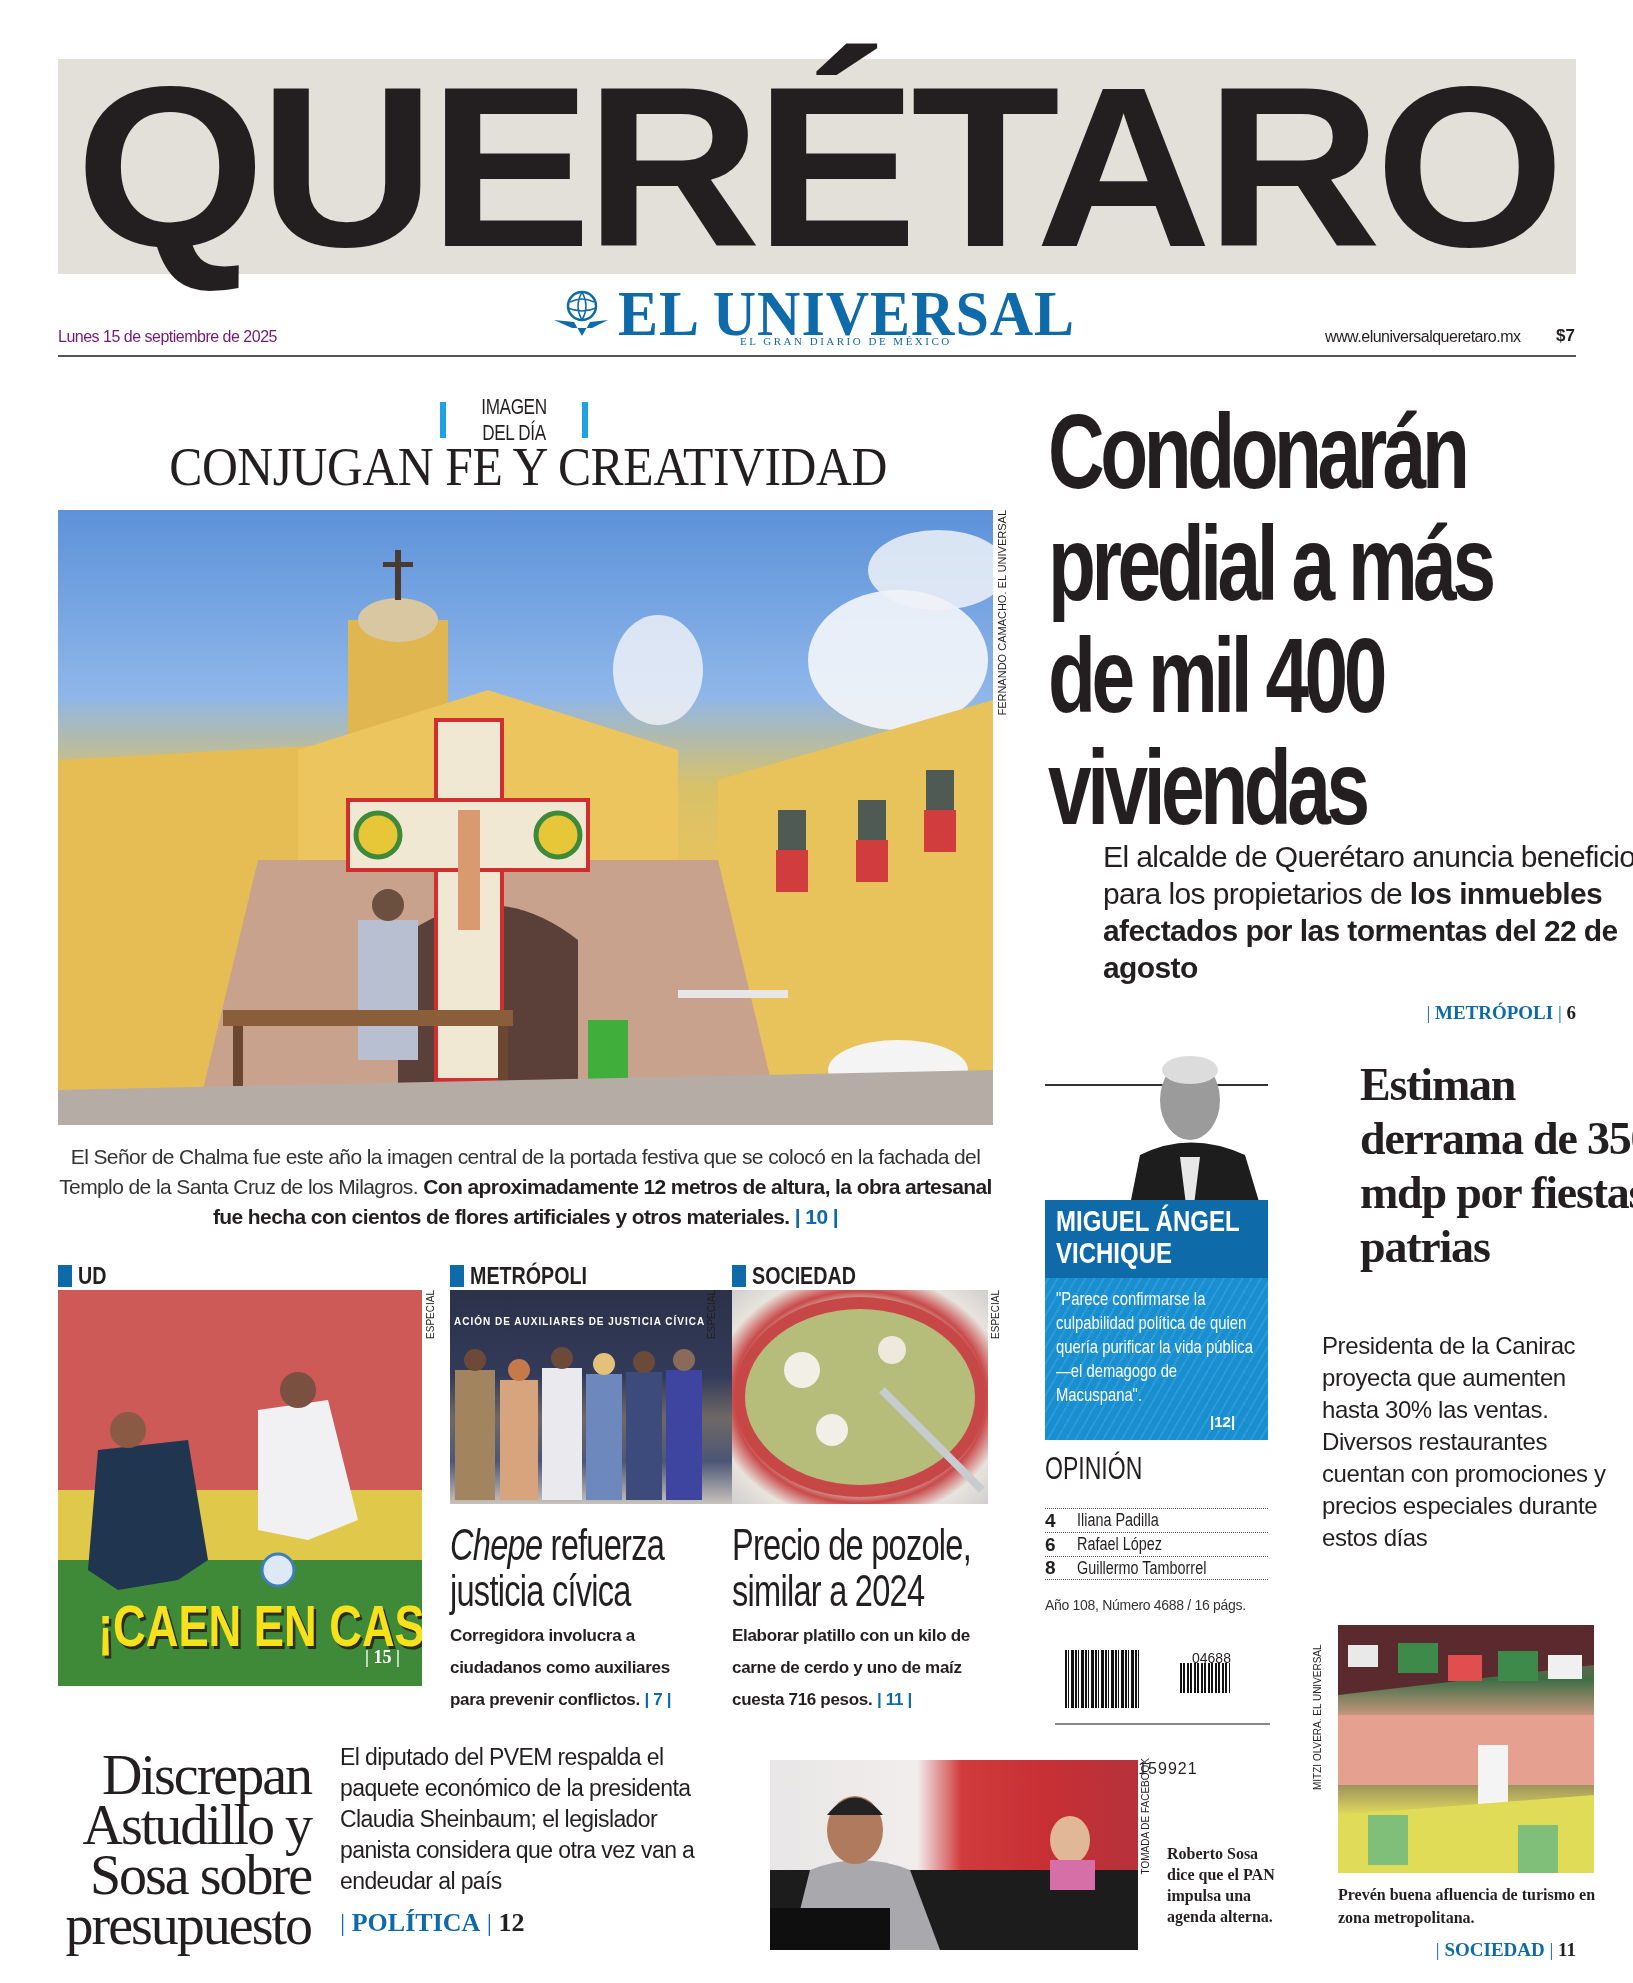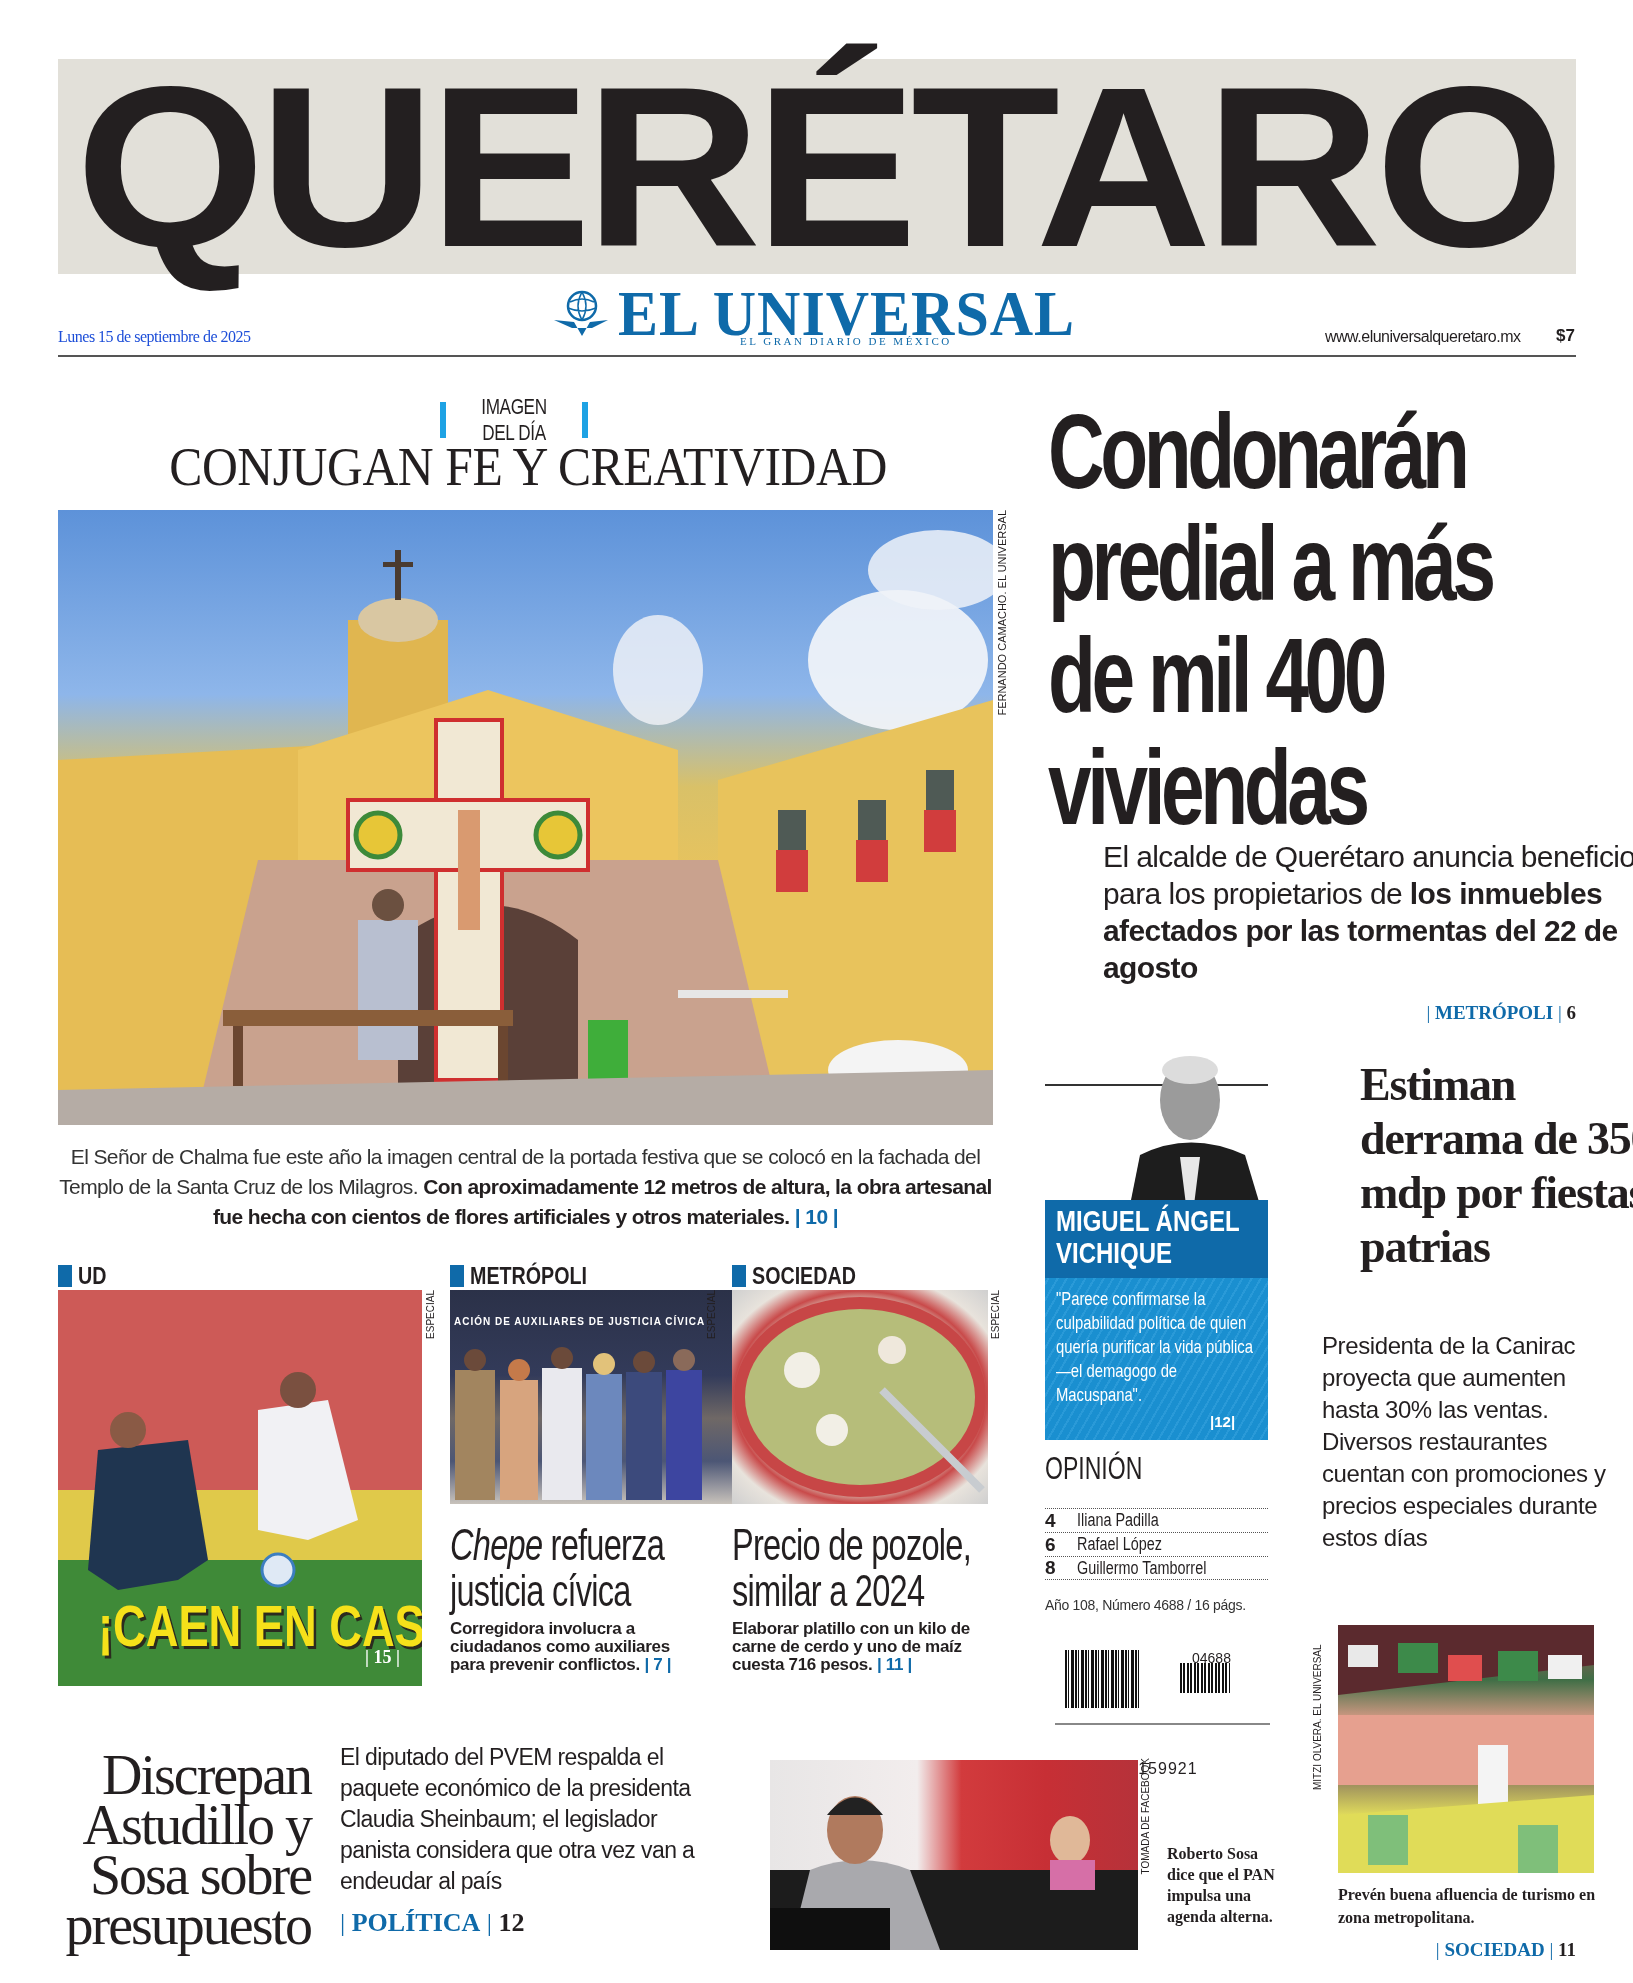--- a/index.html
+++ b/index.html
@@ -8,21 +8,21 @@
 
   
   .masthead-band { left: 58px; top: 59px; width: 1518px; height: 215px; background: #e2e0d9; }
   .masthead-title { left: 58px; top: 59px; width: 1518px; height: 215px; display: flex; align-items: center; justify-content: center;
     font-family: "Liberation Sans", sans-serif; font-weight: 900; font-size: 228px; letter-spacing: -6px; color: #231f20; transform: scaleX(1.07); line-height: 1; }
 
   .brand { left: 552px; top: 284px; display: flex; align-items: center; gap: 8px; }
   .brand-globe { width: 58px; height: 52px; }
   .brand-name { font-family: "Liberation Serif", serif; font-weight: 700; font-size: 60px; color: #0f6aa9; letter-spacing: 1px; line-height: 1; transform: scaleY(1.05); }
   .brand-sub { left: 740px; top: 335px; font-family: "Liberation Serif", serif; font-size: 11px; letter-spacing: 2.5px; color: #0f6aa9; }
-  .dateline { left: 58px; top: 328px; font-size: 16px; letter-spacing: -0.5px; color: #1d4ed8; font-family: Liberation Serif, serif; }
+  .dateline { left: 58px; top: 328px; font-size: 16px; letter-spacing: -0.5px; color: #701a75; }
   .site-url { left: 1325px; top: 328px; font-size: 16px; letter-spacing: -0.5px; }
   .price { left: 1556px; top: 326px; font-size: 17px; font-weight: 700; }
   .top-rule { left: 58px; top: 355px; width: 1518px; height: 2px; background: #555; }
 
   
   .kicker { left: 440px; top: 402px; display: flex; align-items: center; gap: 8px; height: 36px; }
   .kicker .bar { width: 6px; height: 36px; background: #1ea2e4; }
   .kicker span.txt { font-family: "Liberation Sans Narrow", "Liberation Sans", sans-serif; font-size: 22px; letter-spacing: -0.5px; transform: scaleX(0.78); display: inline-block; }
   .kicker .txt-wrap { width: 120px; text-align: center; }
   .photo-headline { left: 58px; top: 436px; width: 940px; text-align: center; font-family: "Liberation Serif", serif; font-size: 54px; font-weight: 400; letter-spacing: -0.5px; transform: scaleX(0.92); }
@@ -85,21 +85,21 @@
   .t1-ref { right: 22px; bottom: 18px; font-family: "Liberation Serif", serif; font-weight: 700; font-size: 18px; color: #fff; }
   .credit-small { font-size: 10px; writing-mode: vertical-rl; transform: rotate(180deg); color: #231f20; }
   .t1-credit { left: 425px; top: 1290px; }
   .t2-credit { left: 706px; top: 1290px; }
   .t3-credit { left: 990px; top: 1290px; }
   .t2-photo { left: 450px; top: 1290px; width: 308px; height: 214px; overflow: hidden; background: linear-gradient(180deg, #2b3148 0%, #333b5a 40%, #6f6866 60%, #4c5675 80%, #c8c2bb 100%); }
   .t3-photo { left: 732px; top: 1290px; width: 256px; height: 214px; overflow: hidden; background: radial-gradient(ellipse at 50% 50%, #b9c27e 0%, #a7ad74 40%, #d8d2c4 62%, #c94a4a 70%, #e8e3dc 82%, #cfcfcf 100%); }
   .t-headline { font-family: "Liberation Sans Narrow", "Liberation Sans", sans-serif; font-weight: 300; font-size: 44px; line-height: 46px; letter-spacing: -1px; transform-origin: left top; transform: scaleX(0.74); white-space: nowrap; }
   .t2-headline { left: 450px; top: 1522px; }
   .t3-headline { left: 732px; top: 1522px; }
-  .t-deck { font-size: 17px; line-height: 18px; font-weight: 700; letter-spacing: -0.3px; }
+  .t-deck { font-size: 17px; line-height: 32px; font-weight: 700; letter-spacing: -0.3px; }
   .t2-deck { left: 450px; top: 1620px; width: 258px; }
   .t3-deck { left: 732px; top: 1620px; width: 260px; }
 
   
   .pol-headline { left: 58px; top: 1750px; width: 253px; text-align: right; font-family: "Liberation Serif", serif; font-size: 56px; line-height: 50px; letter-spacing: -2px; }
   .pol-deck { left: 340px; top: 1742px; width: 380px; font-size: 23px; line-height: 31px; letter-spacing: -0.6px; }
   .pol-ref { left: 340px; top: 1908px; font-family: "Liberation Serif", serif; font-weight: 700; font-size: 26px; }
   .pol-ref .sec { color: #0f6aa9; }
   .pol-ref .bar { color: #0f6aa9; font-weight: 400; }
   .pol-photo { left: 770px; top: 1760px; width: 368px; height: 190px; overflow: hidden; background: linear-gradient(90deg, #e8e6e6 0%, #f2eded 40%, #d23b3d 52%, #c72f35 75%, #b6323a 100%); }

